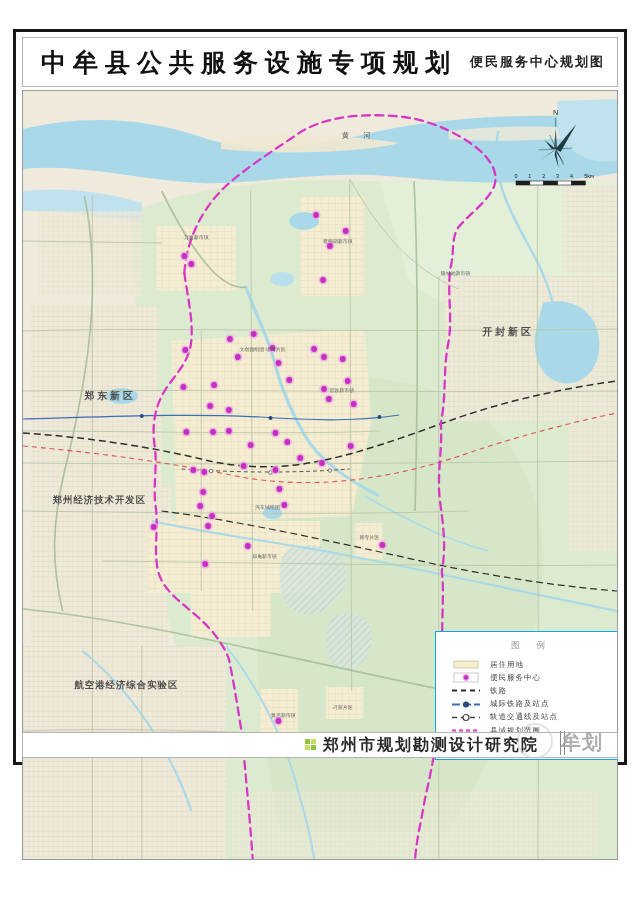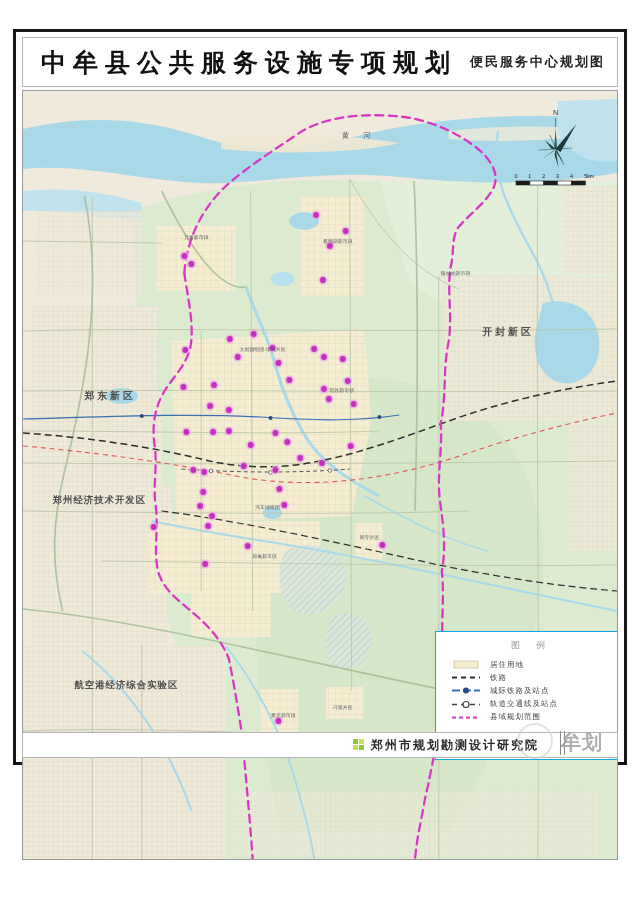--- a/index.html
+++ b/index.html
@@ -9,21 +9,21 @@
   .title{font-size:25px;font-weight:bold;color:#111;letter-spacing:7px;padding-left:18px;white-space:nowrap;}
   .subtitle{font-size:13px;font-weight:bold;color:#222;letter-spacing:2px;padding-right:12px;white-space:nowrap;}
   .map-wrap{position:absolute;left:6px;right:6px;top:58px;height:768px;border:1px solid #9a9a9a;box-sizing:content-box;overflow:hidden;background:#efeadb;}
   .map-wrap svg{display:block;}
   .legend{position:absolute;left:412px;top:540px;width:186px;height:129px;background:#ffffff;border:1px solid #0ea5e9;box-sizing:border-box;}
   .legend-title{text-align:center;font-size:9px;color:#97a297;letter-spacing:16px;margin:7px 0 6px 16px;}
   .legend-row{display:flex;align-items:center;height:13.2px;padding-left:14px;}
   .legend-row .sw{width:34px;height:11px;margin-right:6px;flex:none;}
   .legend-row .lbl{font-size:7.5px;color:#3f3f3f;letter-spacing:1px;white-space:nowrap;}
   .footer{position:absolute;left:6px;right:6px;bottom:4px;height:26px;border:1px solid #b5b5b5;box-sizing:border-box;display:flex;align-items:center;justify-content:flex-end;background:#fff;}
-  .inst{font-size:12px;font-weight:bold;color:#2a2a2a;letter-spacing:2px;margin-right:78px;display:flex;align-items:center;}
+  .inst{font-size:16px;font-weight:bold;color:#2a2a2a;letter-spacing:2px;margin-right:78px;display:flex;align-items:center;}
   .logo{width:12px;height:12px;margin-right:6px;display:inline-grid;grid-template-columns:5px 5px;grid-template-rows:5px 5px;gap:1px;}
   .logo i{background:#8dc63f;display:block;}
   .logo i.lt{background:#c5dd60;}
   .watermark{position:absolute;right:12px;bottom:0px;height:30px;width:110px;}
   .wm-circle{position:absolute;right:52px;bottom:-2px;width:32px;height:32px;border:2px solid #cccccc;border-radius:50%;opacity:.55;}
   .wm-divider{position:absolute;right:44px;bottom:2px;height:24px;border-left:1px solid #8a8a8a;}
   .wm-divider2{position:absolute;right:40px;bottom:2px;height:24px;border-left:1px solid #8a8a8a;}
   .wm-text{position:absolute;right:2px;bottom:1px;font-size:20px;font-weight:bold;color:#a0a0a0;letter-spacing:1px;opacity:.85;}
   text{font-family:"Liberation Sans",sans-serif;}
   .region-lb{fill:#4d4d4d;font-weight:bold;}
@@ -400,20 +400,30 @@
         <span class="sw">
           <svg width="34" height="11">
               <rect x="4" y="2" width="24" height="7" fill="#f5eecd" stroke="#bdb48e" stroke-width="0.6"></rect>
             </svg>
         </span>
         <span class="lbl">居住用地</span>
       </div>
       <div class="legend-row">
         <span class="sw">
           <svg width="34" height="11">
+              <rect x="4" y="1" width="24" height="9" fill="#fff" stroke="#aaaaaa" stroke-width="0.6"></rect>
+              <circle cx="16" cy="5.5" r="3.4" fill="#eaa8e4"></circle>
+              <circle cx="16" cy="5.5" r="2.2" fill="#c52fc0"></circle>
+            </svg>
+        </span>
+        <span class="lbl">便民服务中心</span>
+      </div>
+      <div class="legend-row">
+        <span class="sw">
+          <svg width="34" height="11">
               <line x1="2" y1="5.5" x2="30" y2="5.5" stroke="#2e2e2e" stroke-width="2" stroke-dasharray="5 4"></line>
             </svg>
         </span>
         <span class="lbl">铁路</span>
       </div>
       <div class="legend-row">
         <span class="sw">
           <svg width="34" height="11">
               <line x1="2" y1="5.5" x2="30" y2="5.5" stroke="#3a6fb5" stroke-width="2" stroke-dasharray="8 3"></line>
               <circle cx="16" cy="5.5" r="3" fill="#27497c"></circle>

